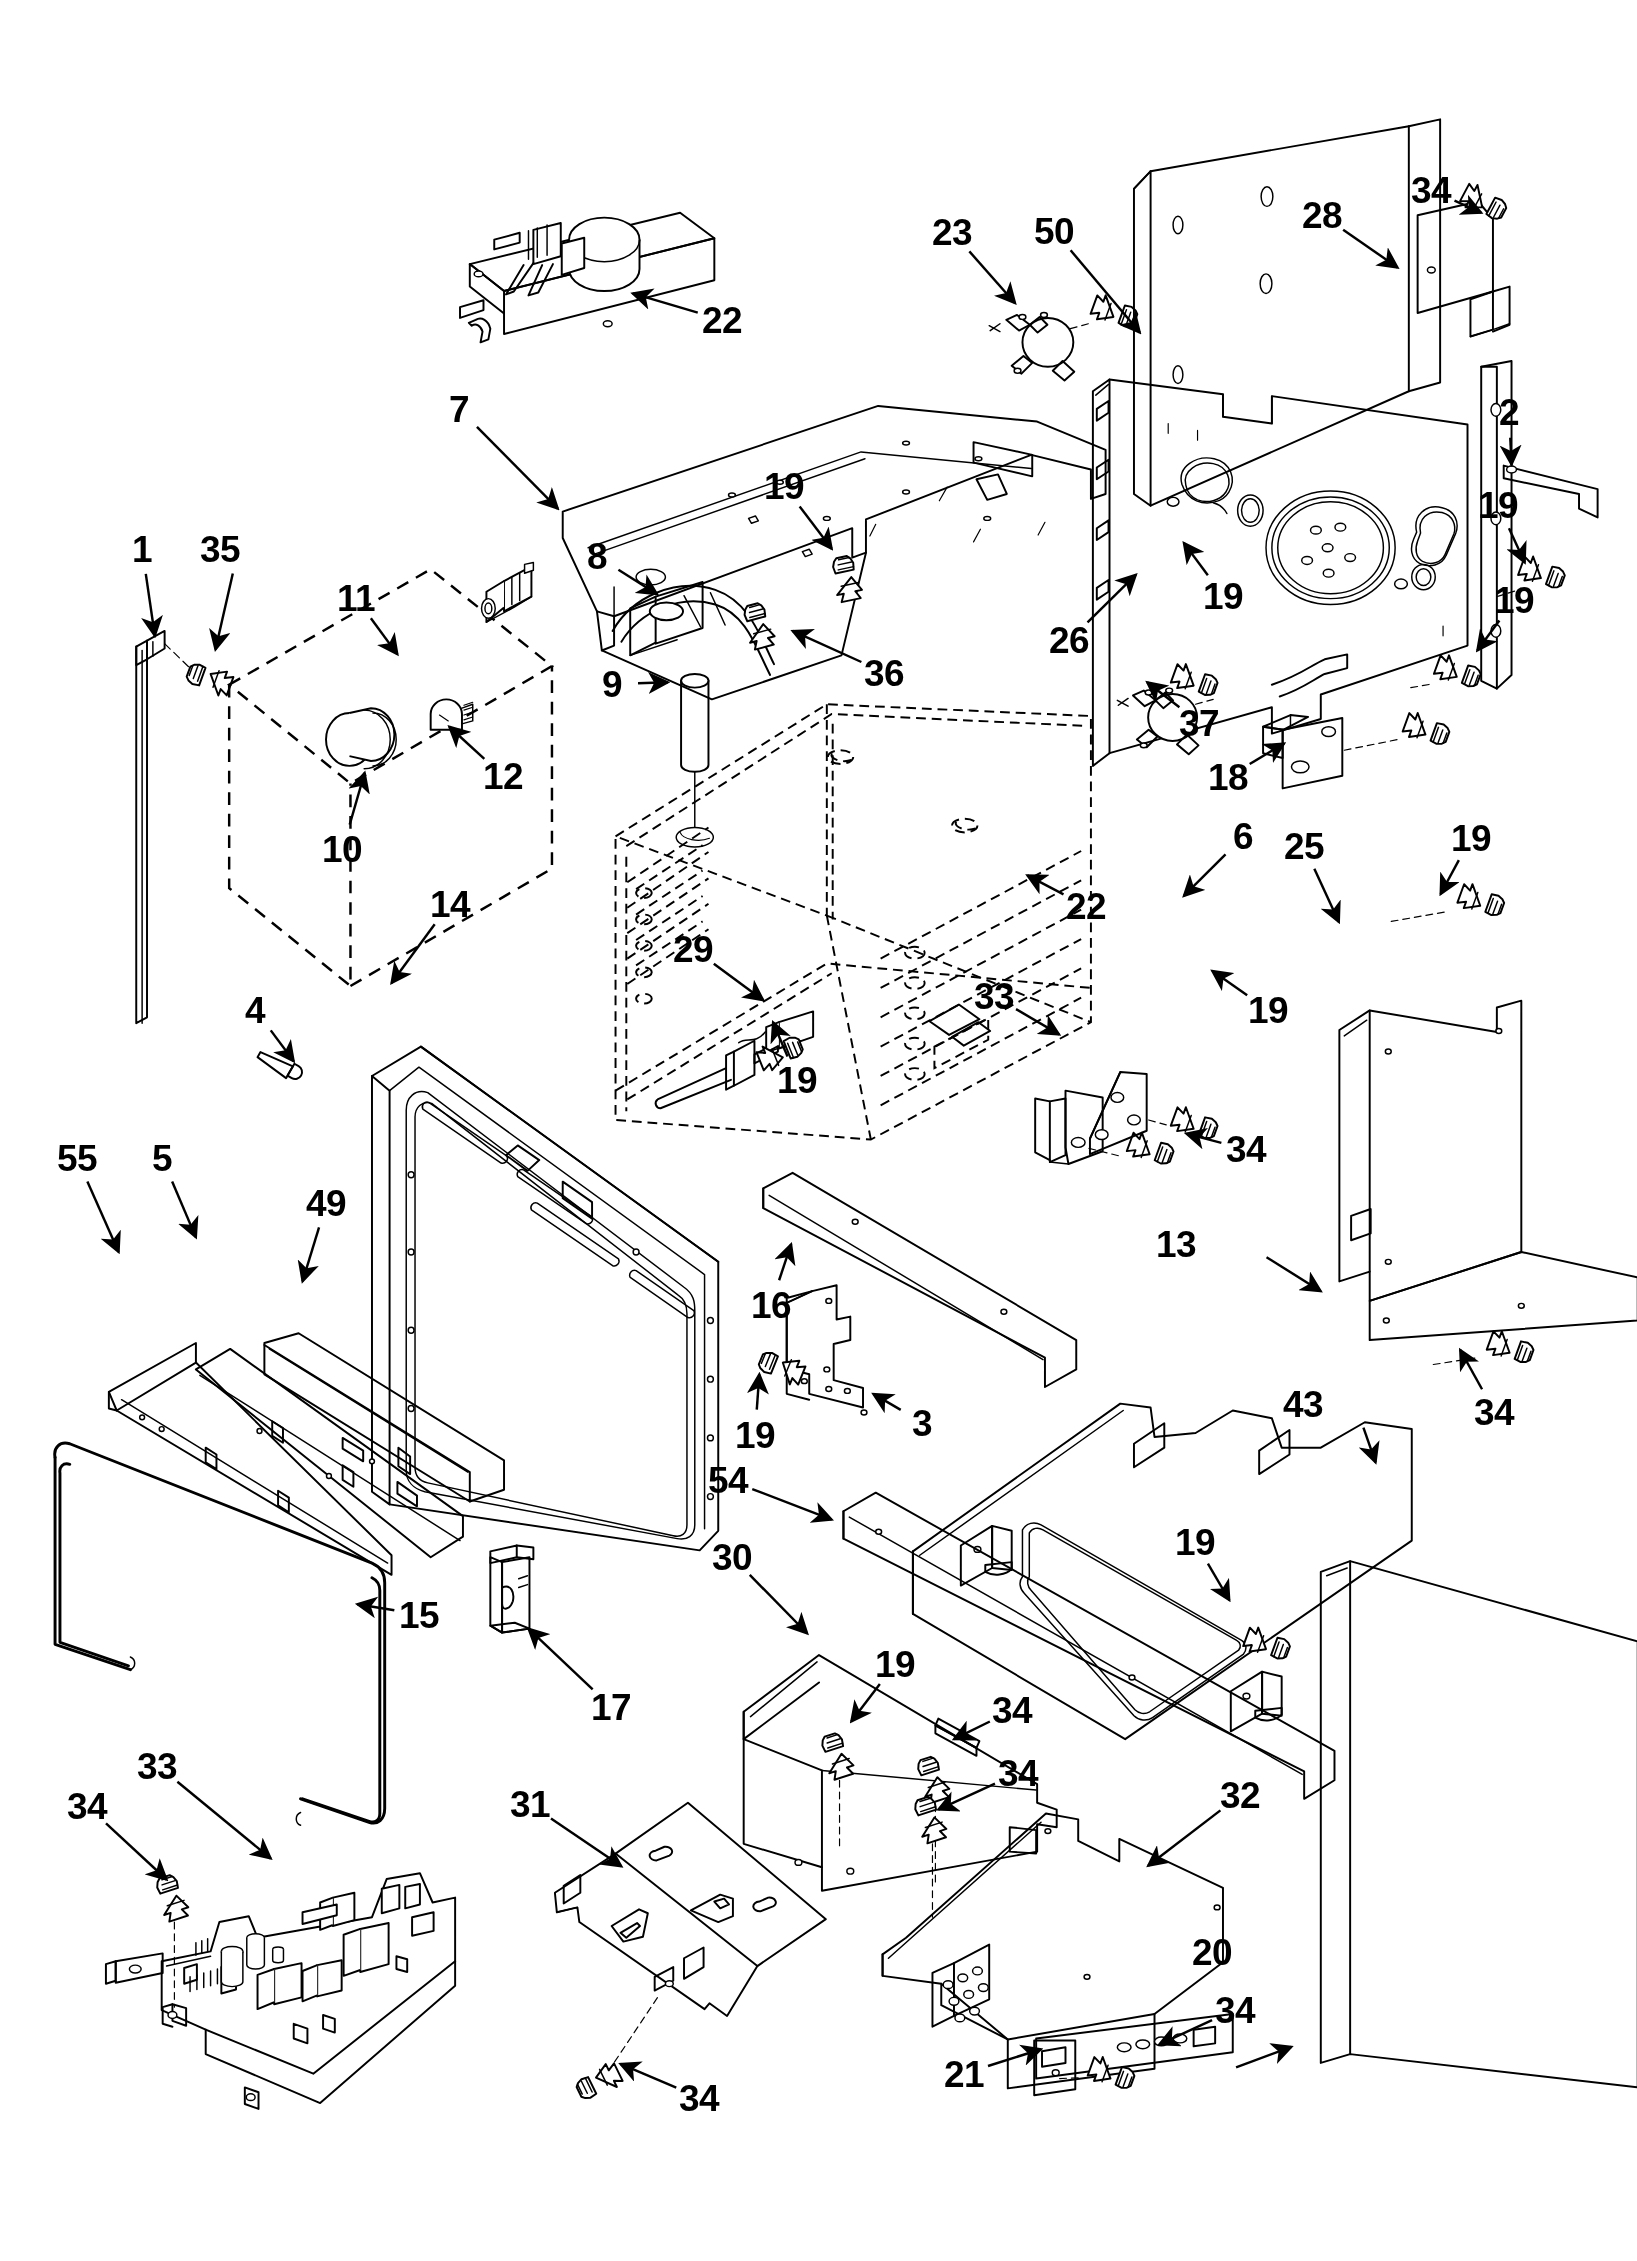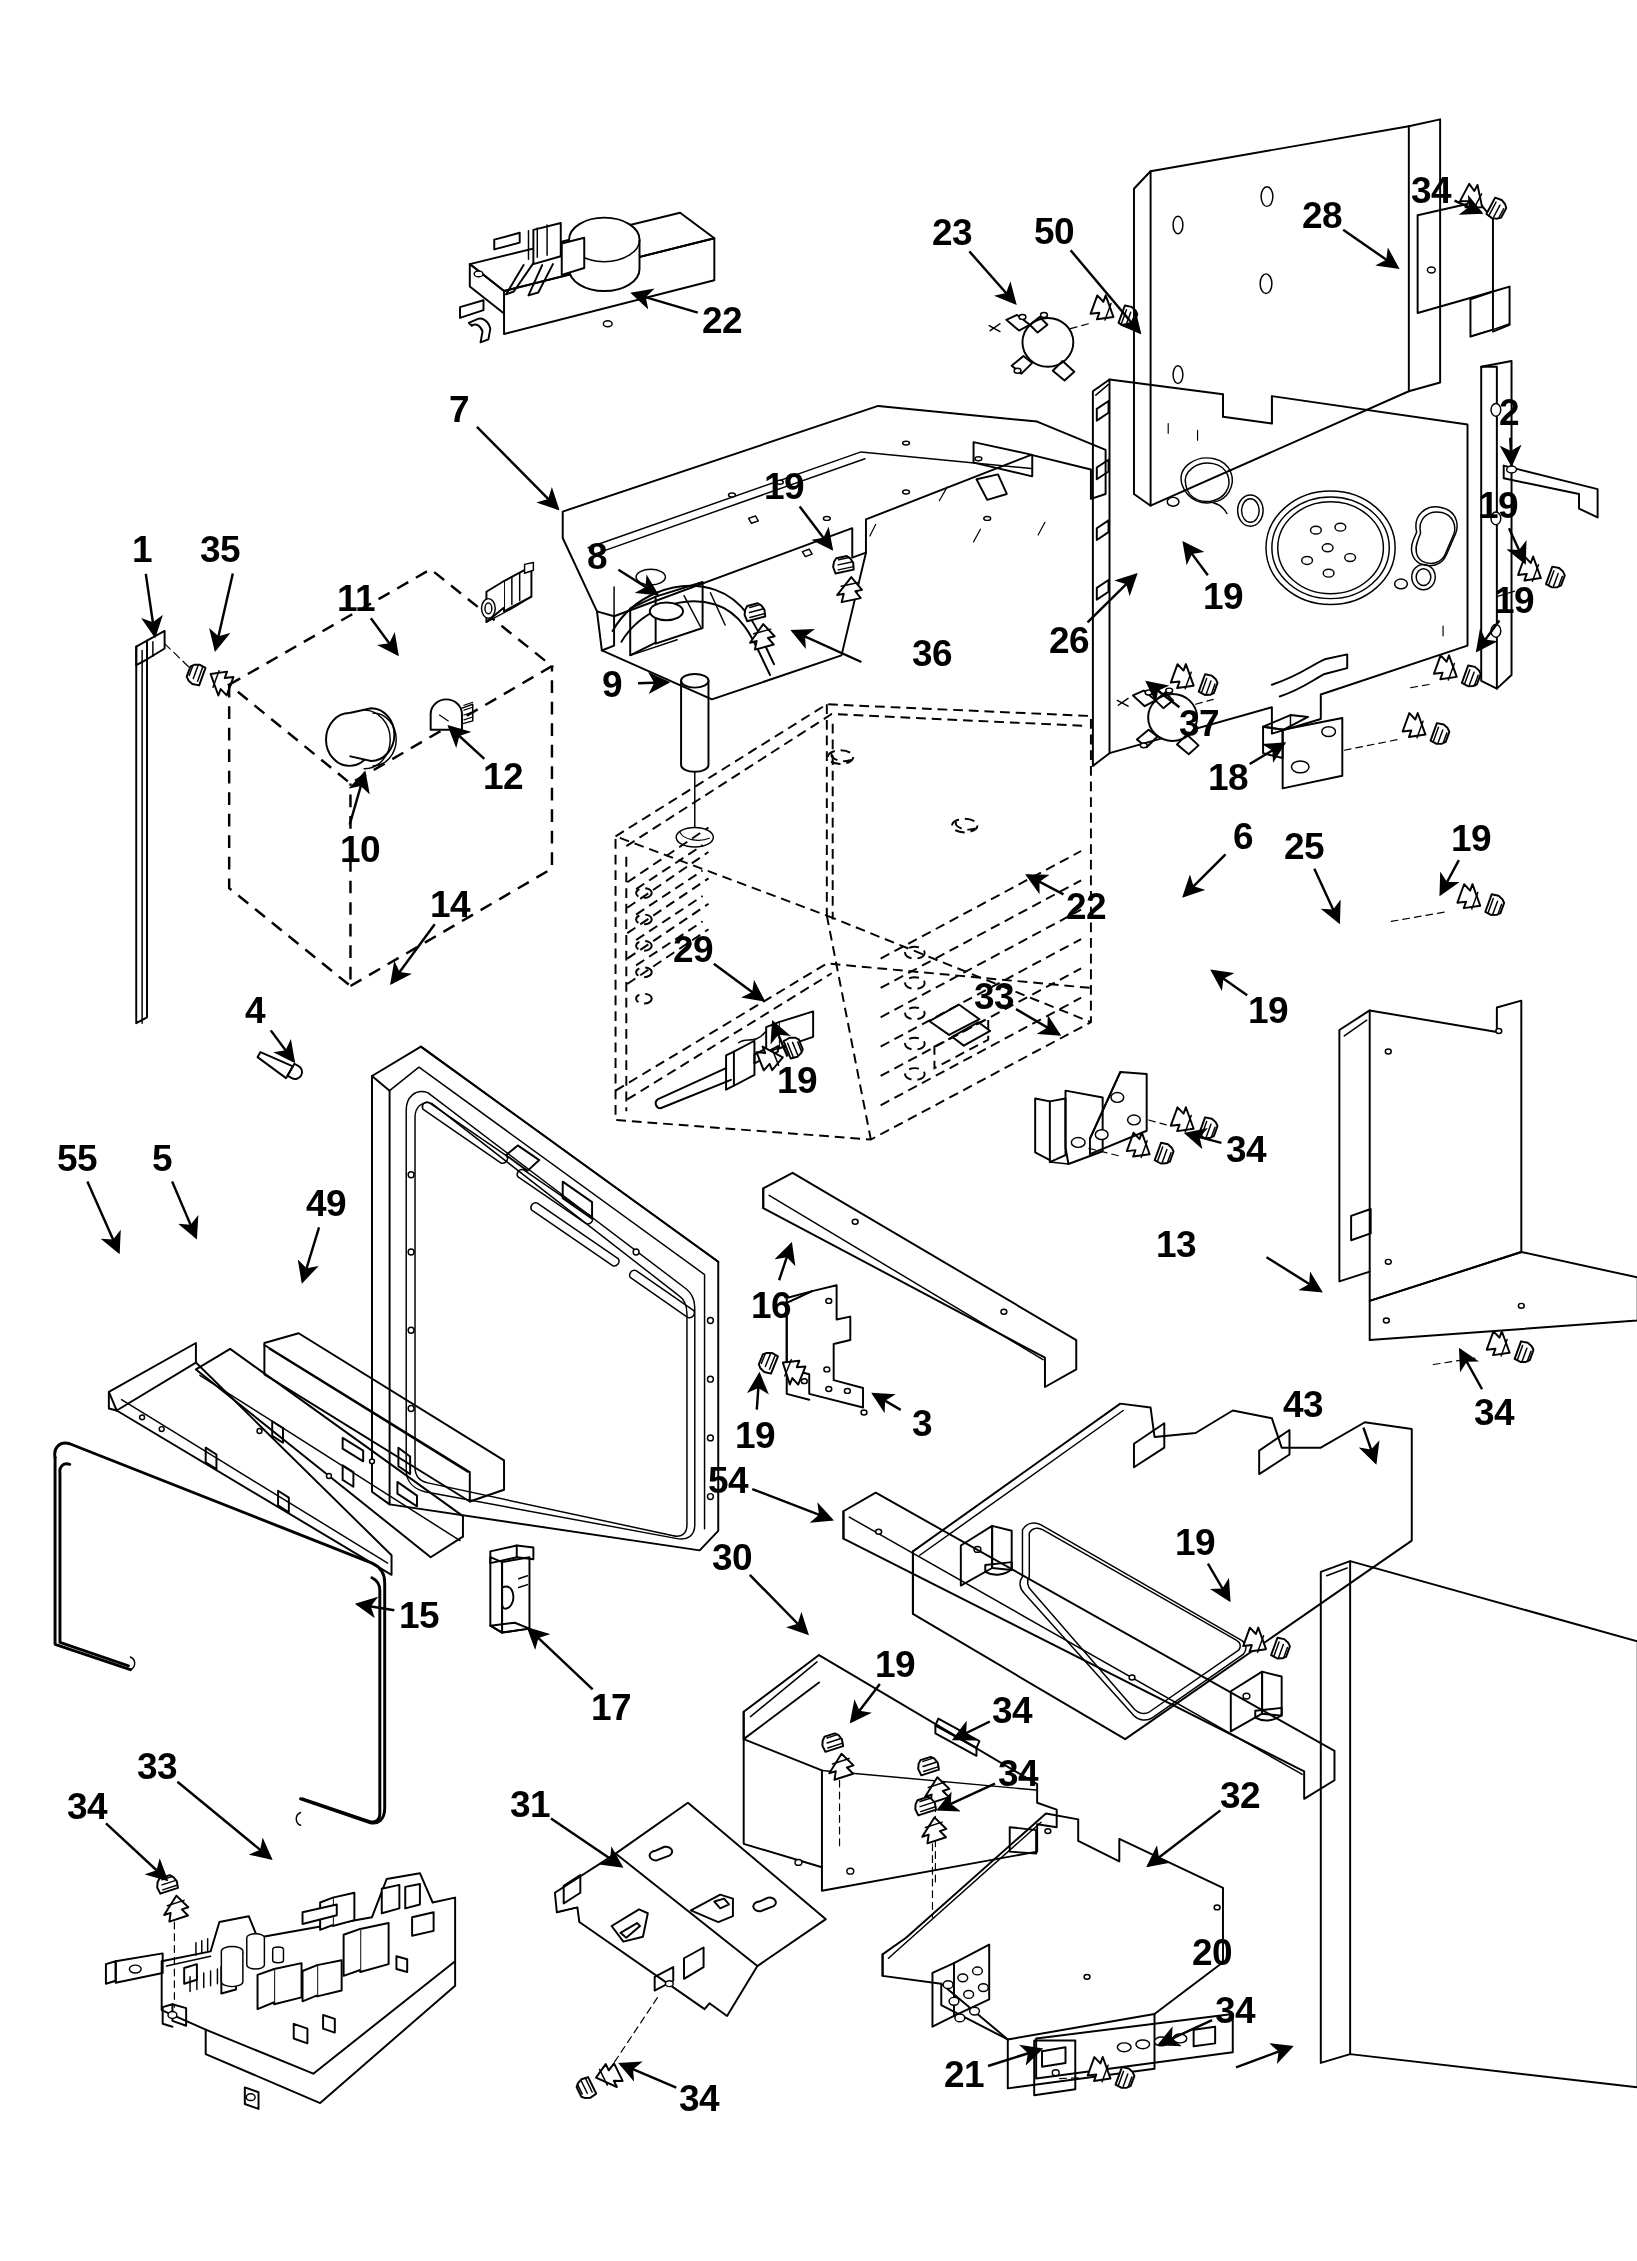--- a/index.html
+++ b/index.html
@@ -713,37 +713,37 @@
         <line x1="2019.5768050404545" y1="4224.311137645426" x2="2128" y2="4190" class="lead" marker-end="url(#ah)"></line>
         <line x1="2526.7629355576328" y1="4226.939653497173" x2="2640" y2="4185" class="lead" marker-end="url(#ah)"></line>
       </g>
   </svg>
 
   <div id="labels">
       <div class="callout" style="left: 142px; top: 549px;">1</div>
       <div class="callout" style="left: 220px; top: 549px;">35</div>
       <div class="callout" style="left: 356px; top: 598px;">11</div>
       <div class="callout" style="left: 503px; top: 776px;">12</div>
-      <div class="callout" style="left: 360px; top: 849px; text-align: center;">10</div>
+      <div class="callout" style="left: 342px; top: 849px; text-align: center;">10</div>
       <div class="callout" style="left: 450px; top: 904px;">14</div>
       <div class="callout" style="left: 255px; top: 1010px;">4</div>
       <div class="callout" style="left: 77px; top: 1158px;">55</div>
       <div class="callout" style="left: 162px; top: 1158px;">5</div>
       <div class="callout" style="left: 326px; top: 1203px;">49</div>
       <div class="callout" style="left: 419px; top: 1615px;">15</div>
       <div class="callout" style="left: 157px; top: 1766px;">33</div>
       <div class="callout" style="left: 87px; top: 1806px;">34</div>
       <div class="callout" style="left: 611px; top: 1707px;">17</div>
       <div class="callout" style="left: 530px; top: 1804px;">31</div>
       <div class="callout" style="left: 699px; top: 2098px;">34</div>
       <div class="callout" style="left: 459px; top: 409px;">7</div>
       <div class="callout" style="left: 722px; top: 320px;">22</div>
       <div class="callout" style="left: 784px; top: 486px;">19</div>
       <div class="callout" style="left: 597px; top: 556px;">8</div>
-      <div class="callout" style="left: 884px; top: 653px; margin-left: 48px;">36</div>
+      <div class="callout" style="left: 884px; top: 673px;">36</div>
       <div class="callout" style="left: 612px; top: 684px;">9</div>
       <div class="callout" style="left: 693px; top: 949px;">29</div>
       <div class="callout" style="left: 797px; top: 1080px;">19</div>
       <div class="callout" style="left: 1086px; top: 906px;">22</div>
       <div class="callout" style="left: 952px; top: 232px;">23</div>
       <div class="callout" style="left: 1054px; top: 231px;">50</div>
       <div class="callout" style="left: 1322px; top: 215px;">28</div>
       <div class="callout" style="left: 1431px; top: 190px;">34</div>
       <div class="callout" style="left: 1069px; top: 640px;">26</div>
       <div class="callout" style="left: 1509px; top: 412px;">2</div>

